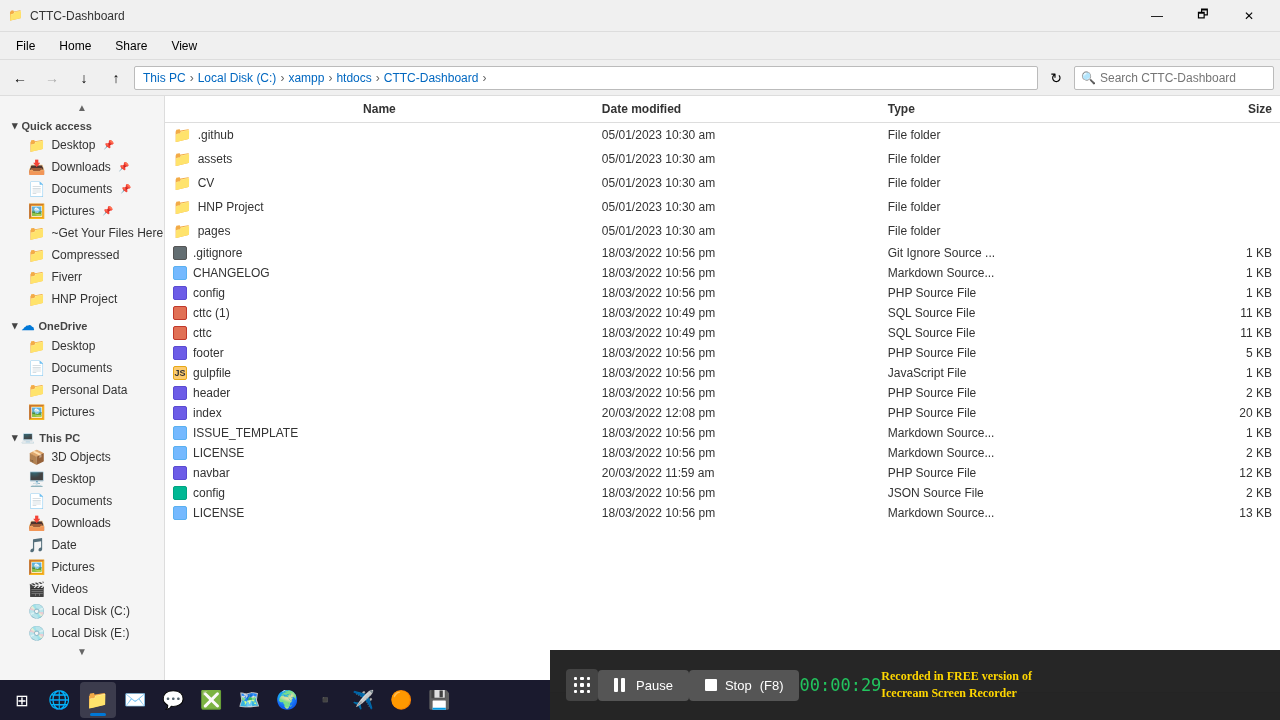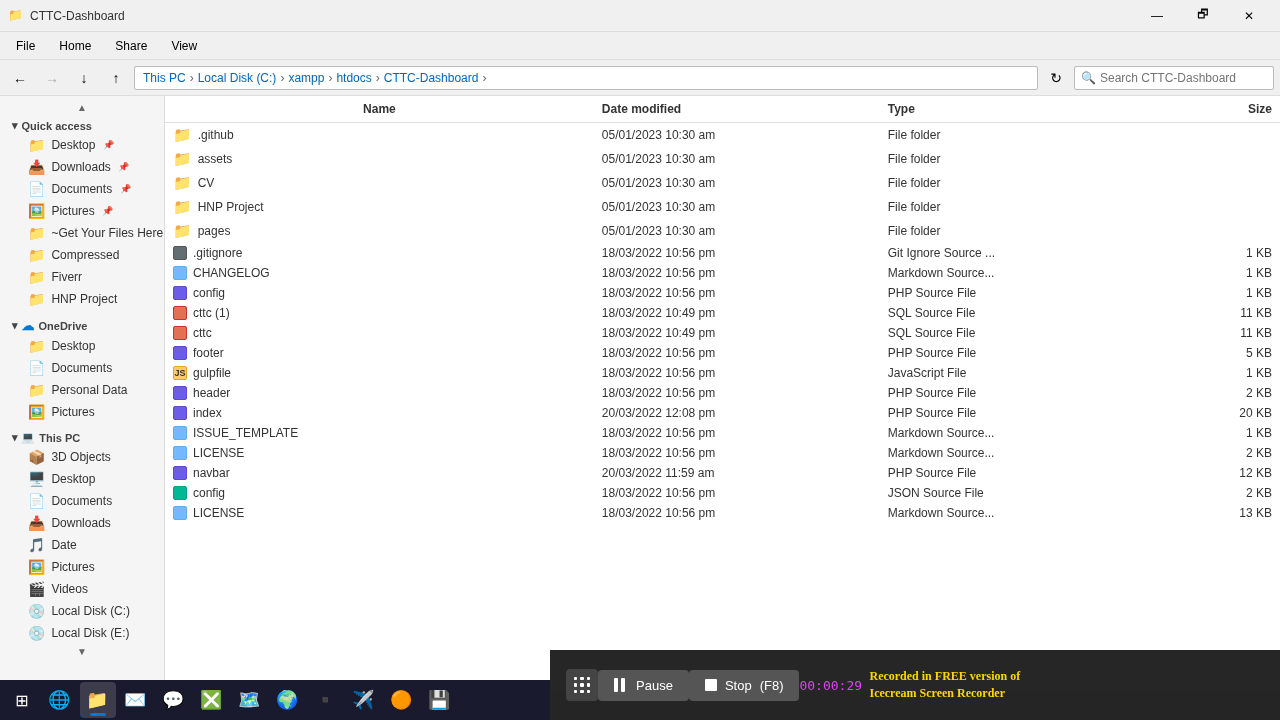--- a/index.html
+++ b/index.html
@@ -149,21 +149,21 @@
     }
     .rec-grid-icon { display: grid; grid-template-columns: 1fr 1fr 1fr; gap: 3px; width: 16px; height: 16px; }
     .rec-grid-dot { background: white; border-radius: 1px; }
     .rec-btn {
       display: flex; align-items: center; gap: 8px; background: #555; border: none;
       color: white; padding: 8px 16px; border-radius: 4px; cursor: pointer; font-size: 13px;
     }
     .rec-pause-icon { width: 14px; height: 14px; display: flex; gap: 3px; }
     .rec-pause-bar { width: 4px; height: 14px; background: white; border-radius: 1px; }
     .rec-stop-icon { width: 12px; height: 12px; background: white; border-radius: 1px; }
-    .rec-timer { color: #d946ef; font-size: 13px; font-family: monospace; min-width: 70px; }
+    .rec-timer { color: #22c55e; font-size: 17px; font-family: monospace; min-width: 70px; }
     .rec-text { color: white; font-size: 12px; line-height: 1.4; font-family: Liberation Serif, serif; }
     .rec-text span { color: #ffd700; font-weight: bold; }
 
     
     .taskbar {
       position: fixed;
       bottom: 0;
       left: 0;
       width: 550px;
       height: 40px;

